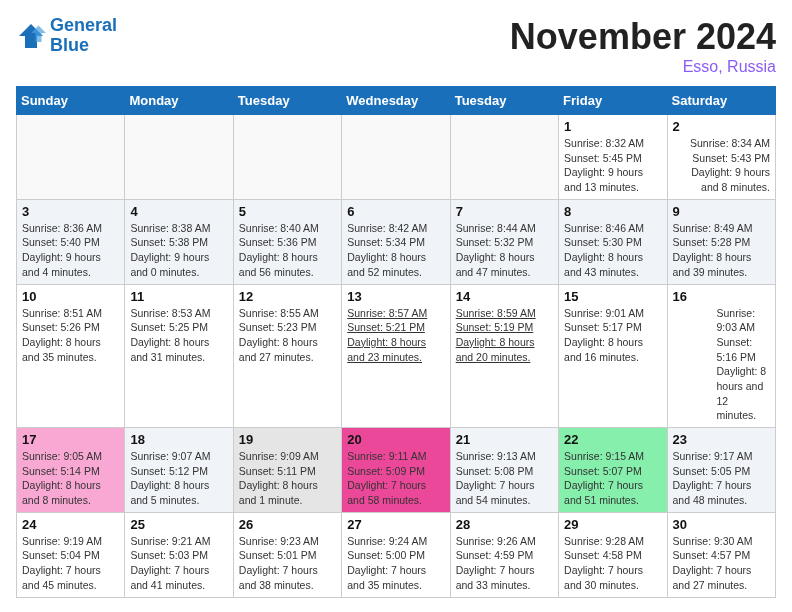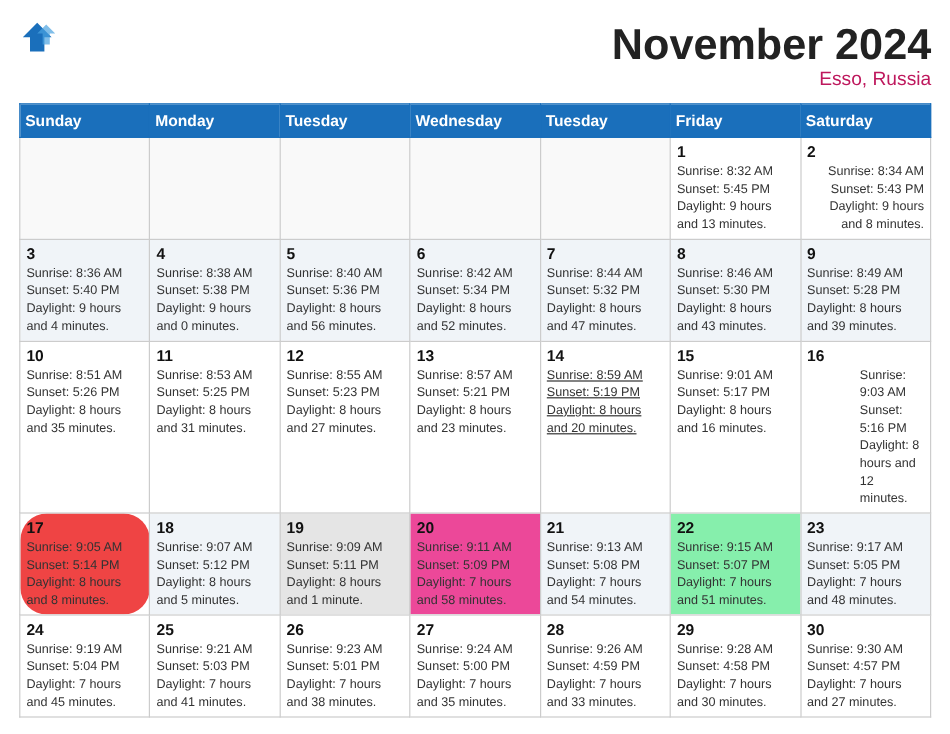--- a/index.html
+++ b/index.html
@@ -33,21 +33,21 @@
       height: 30px;
     }
     .title-area { text-align: right; }
     .month-title {
       font-size: 36px;
       font-weight: bold;
       color: #222;
     }
     .location {
       font-size: 16px;
-      color: #be185d;
+      color: #8b5cf6;
     }
     .calendar {
       width: 100%;
       border-collapse: collapse;
       table-layout: fixed;
     }
     .calendar th {
       background: #1a6fbb;
       color: #fff;
       font-size: 13px;
@@ -79,20 +79,24 @@
   </style>
 </head>
 <body>
 
 <div class="header">
   <div class="logo">
     <svg class="logo-icon" viewBox="0 0 40 40">
       <polygon points="20,4 36,20 28,20 28,36 12,36 12,20 4,20" fill="#1a6fbb"></polygon>
       <polygon points="30,6 40,16 34,16 34,28 26,28 26,16 20,16" fill="#4aa3e0" opacity="0.7"></polygon>
     </svg>
+    <div class="logo-text">
+      <div><span>General</span></div>
+      <div><span class="blue-line">Blue</span></div>
+    </div>
   </div>
   <div class="title-area">
     <div class="month-title">November 2024</div>
     <div class="location">Esso, Russia</div>
   </div>
 </div>
 
 <table class="calendar">
   <thead>
     <tr>
@@ -183,21 +187,21 @@
 Daylight: 8 hours and 31 minutes.</div>
         </td>
         <td>
           <span class="day-num">12</span>
           <div class="sun-info" style="white-space: pre-line;">Sunrise: 8:55 AM
 Sunset: 5:23 PM
 Daylight: 8 hours and 27 minutes.</div>
         </td>
         <td>
           <span class="day-num">13</span>
-          <div class="sun-info" style="white-space: pre-line;">Sunrise: 8:57 AM
+          <div class="sun-info" style="white-space: pre-line; text-decoration: underline;">Sunrise: 8:57 AM
 Sunset: 5:21 PM
 Daylight: 8 hours and 23 minutes.</div>
         </td>
         <td>
           <span class="day-num">14</span>
           <div class="sun-info" style="white-space: pre-line; text-decoration: underline;">Sunrise: 8:59 AM
 Sunset: 5:19 PM
 Daylight: 8 hours and 20 minutes.</div>
         </td>
         <td>
@@ -207,21 +211,21 @@
 Daylight: 8 hours and 16 minutes.</div>
         </td>
         <td>
           <span class="day-num">16</span>
           <div class="sun-info" style="white-space: pre-line; margin-left: 44px;">Sunrise: 9:03 AM
 Sunset: 5:16 PM
 Daylight: 8 hours and 12 minutes.</div>
         </td>
       </tr>
       <tr>
-        <td style="background: #ef4444; border-radius: 22px;">
+        <td style="background: #f9a8d4;">
           <span class="day-num">17</span>
           <div class="sun-info" style="white-space: pre-line;">Sunrise: 9:05 AM
 Sunset: 5:14 PM
 Daylight: 8 hours and 8 minutes.</div>
         </td>
         <td style="background: rgb(240, 244, 248);">
           <span class="day-num">18</span>
           <div class="sun-info" style="white-space: pre-line;">Sunrise: 9:07 AM
 Sunset: 5:12 PM
 Daylight: 8 hours and 5 minutes.</div>

